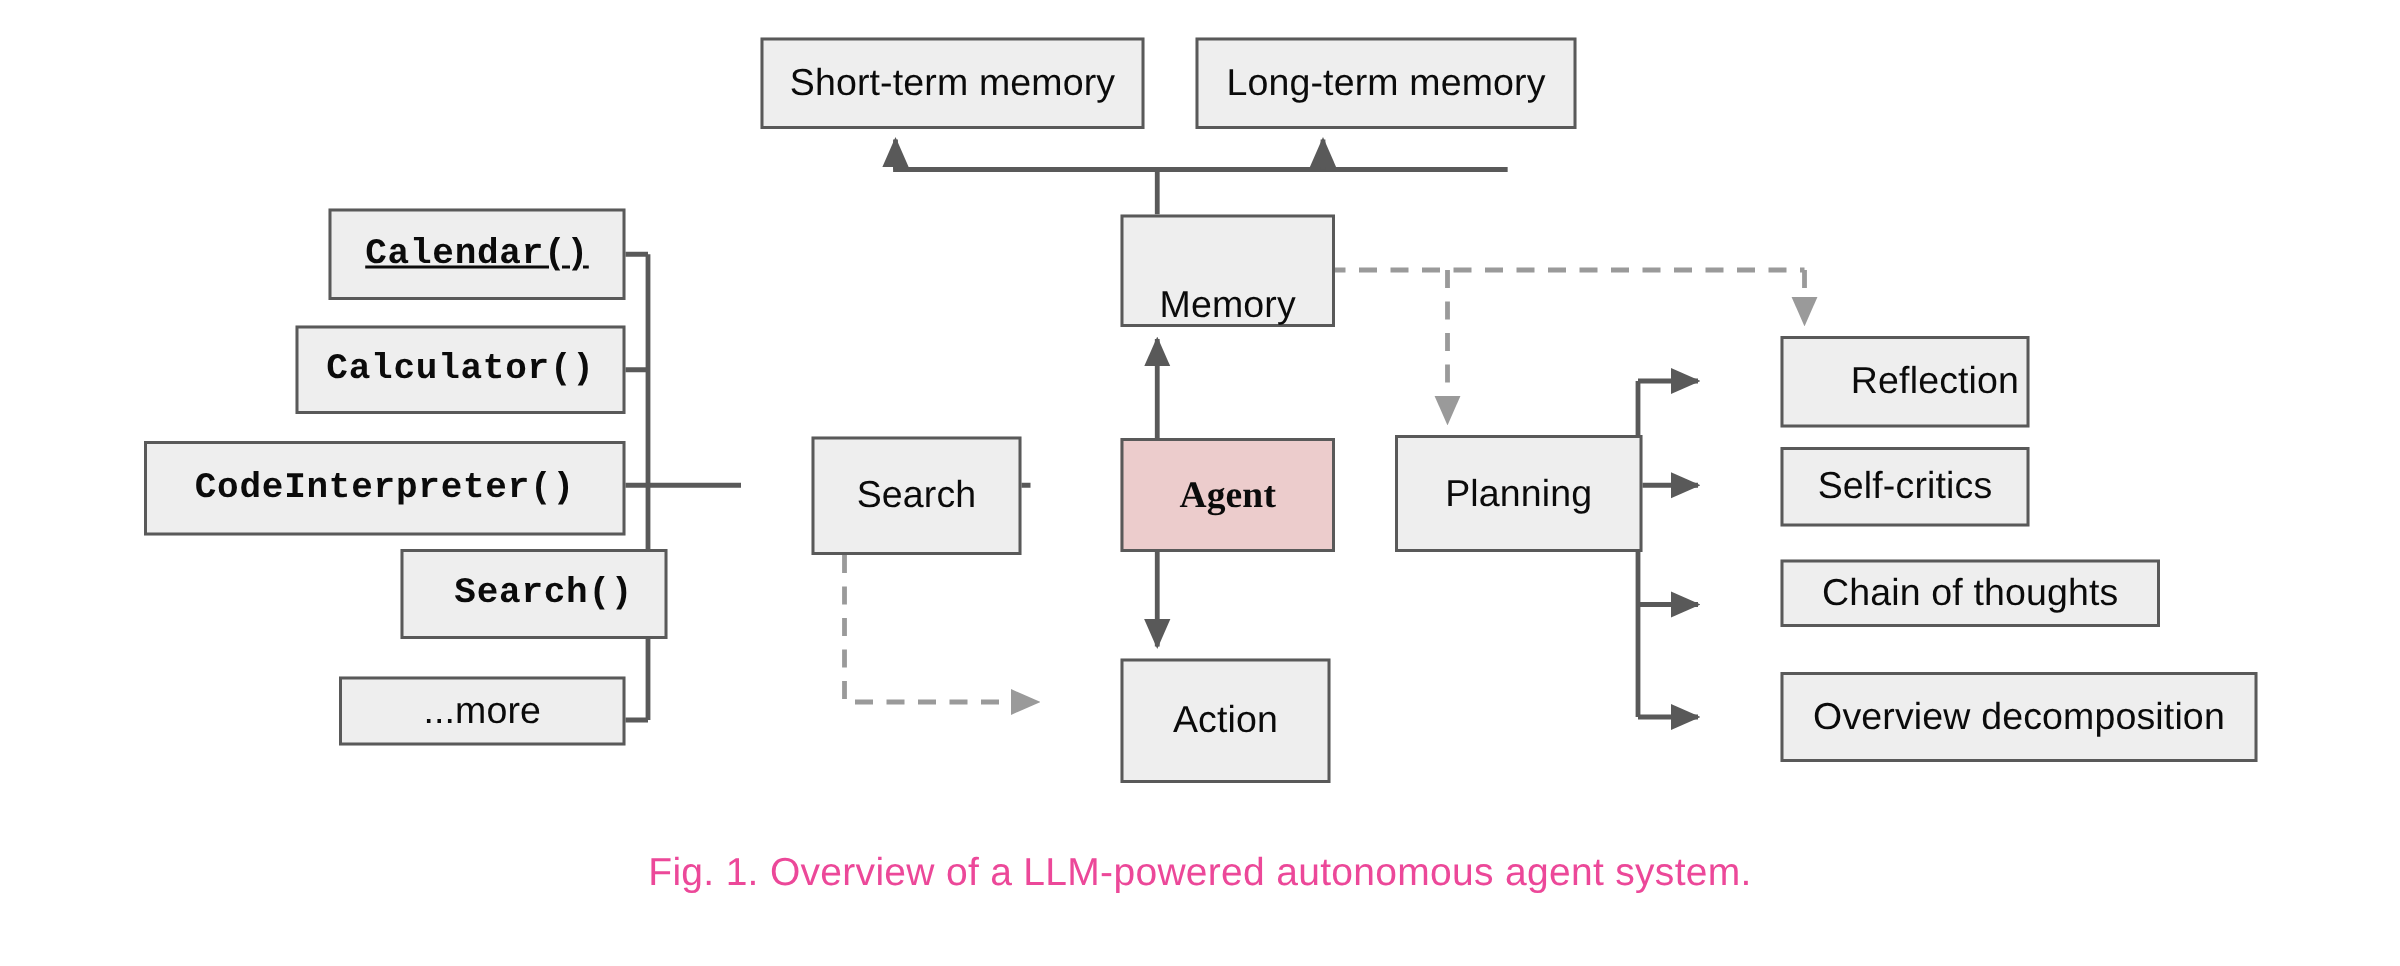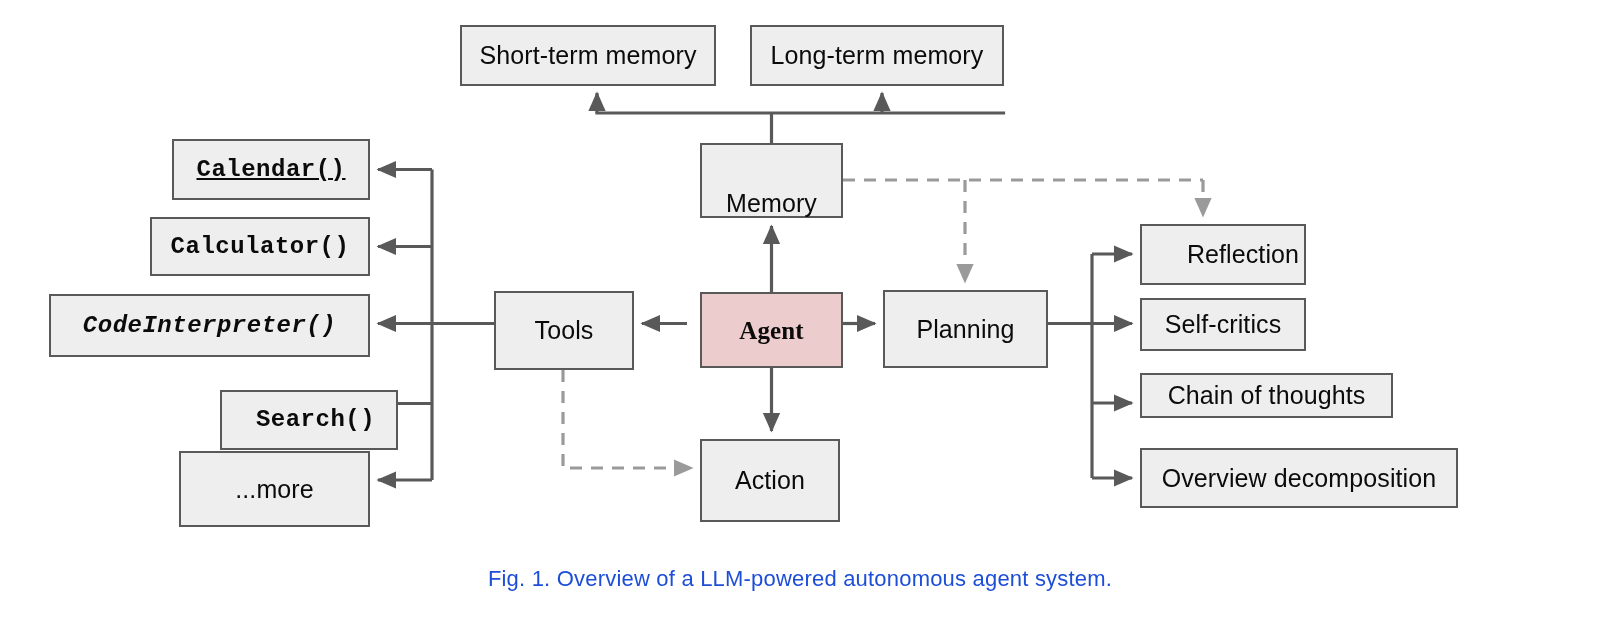--- a/index.html
+++ b/index.html
@@ -33,41 +33,42 @@
     border: 2.5px solid #595959;
     display: flex;
     align-items: center;
     justify-content: center;
     color: #0b0b0b;
     font-family: "Liberation Sans", sans-serif;
     font-size: 25px;
     line-height: 1;
     letter-spacing: 0.1px;
     white-space: nowrap;
+    margin-left: 47px;
   }
   .node-box.mono {
     font-family: "Liberation Mono", "DejaVu Sans Mono", monospace;
     font-weight: bold;
     font-size: 24px;
     letter-spacing: 0.5px;
   }
   .node-box.accent {
     background: #eccccc;
     font-weight: bold;
     font-family: Liberation Serif, serif;
   }
   .caption {
     position: absolute;
     left: 0;
     top: 566px;
     width: 1600px;
     text-align: center;
-    color: #1d4ed8;
+    color: #ec4899;
     font-family: "Liberation Sans", sans-serif;
-    font-size: 22px;
+    font-size: 26px;
     letter-spacing: 0.2px;
   }
 </style>
 </head>
 <body>
 
 <div id="figure">
 
   <svg id="diagram-svg" viewBox="0 0 1600 644" xmlns="http://www.w3.org/2000/svg">
     <defs>
@@ -126,21 +127,21 @@
 
   <div class="node-box" style="left:750px; top:25px; width:254px; height:61px;">
     <span>Long-term memory</span>
   </div>
 
   <div class="node-box" style="left:700px; top:143px; width:143px; height:75px;align-items:flex-end;">
     <span>Memory</span>
   </div>
 
   <div class="node-box" style="left:494px; top:291px; width:140px; height:79px;">
-    <span>Tools</span>
+    <span>Search</span>
   </div>
 
   <div class="node-box accent" style="left:700px; top:292px; width:143px; height:76px;">
     <span>Agent</span>
   </div>
 
   <div class="node-box" style="left:883px; top:290px; width:165px; height:78px;">
     <span>Planning</span>
   </div>
 
@@ -149,29 +150,29 @@
   </div>
 
   <div class="node-box mono" style="left:172px; top:139px; width:198px; height:61px;text-decoration:underline;">
     <span>Calendar()</span>
   </div>
 
   <div class="node-box mono" style="left:150px; top:217px; width:220px; height:59px;">
     <span>Calculator()</span>
   </div>
 
-  <div class="node-box mono" style="left:49px; top:294px; width:321px; height:63px;font-style:italic;">
+  <div class="node-box mono" style="left:49px; top:294px; width:321px; height:63px;">
     <span>CodeInterpreter()</span>
   </div>
 
-  <div class="node-box mono" style="left:220px; top:390px; width:178px; height:60px;padding-left:13px;">
+  <div class="node-box mono" style="left:220px; top:366px; width:178px; height:60px;padding-left:13px;">
     <span>Search()</span>
   </div>
 
-  <div class="node-box" style="left:179px; top:451px; width:191px; height:76px;">
+  <div class="node-box" style="left:179px; top:451px; width:191px; height:46px;">
     <span>...more</span>
   </div>
 
   <div class="node-box" style="left:1140px; top:224px; width:166px; height:61px;padding-left:40px;">
     <span>Reflection</span>
   </div>
 
   <div class="node-box" style="left:1140px; top:298px; width:166px; height:53px;">
     <span>Self-critics</span>
   </div>

